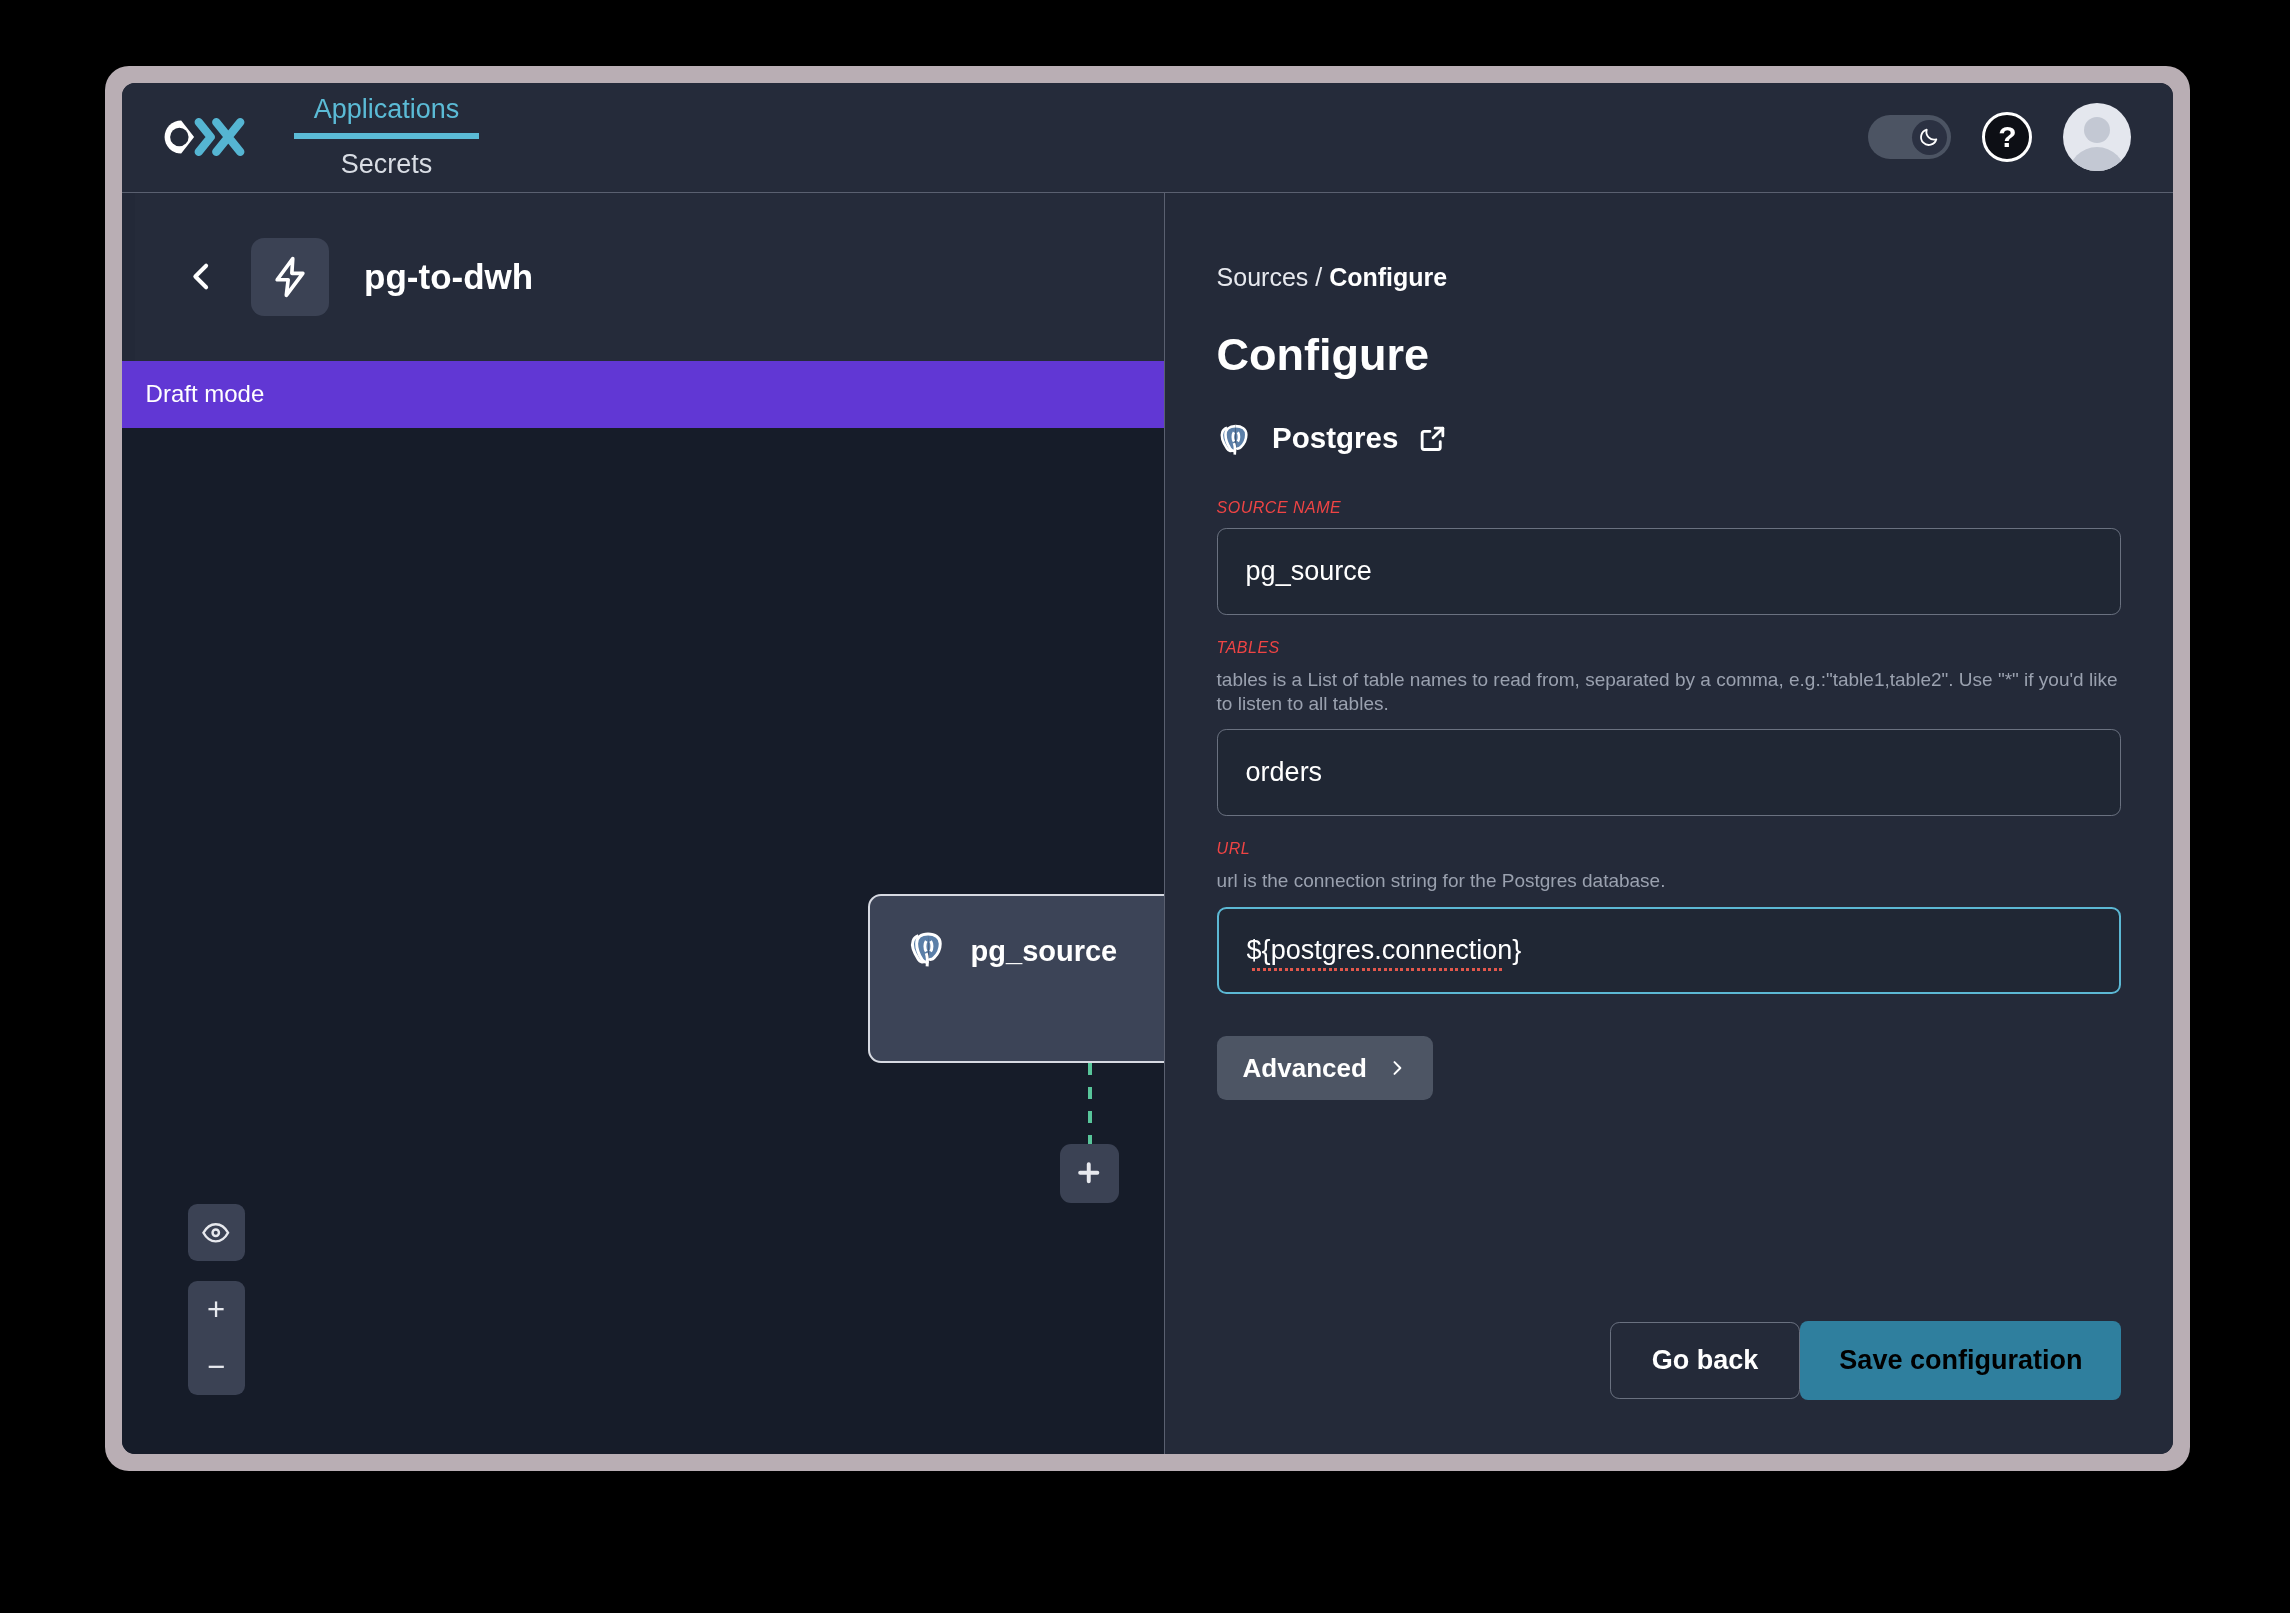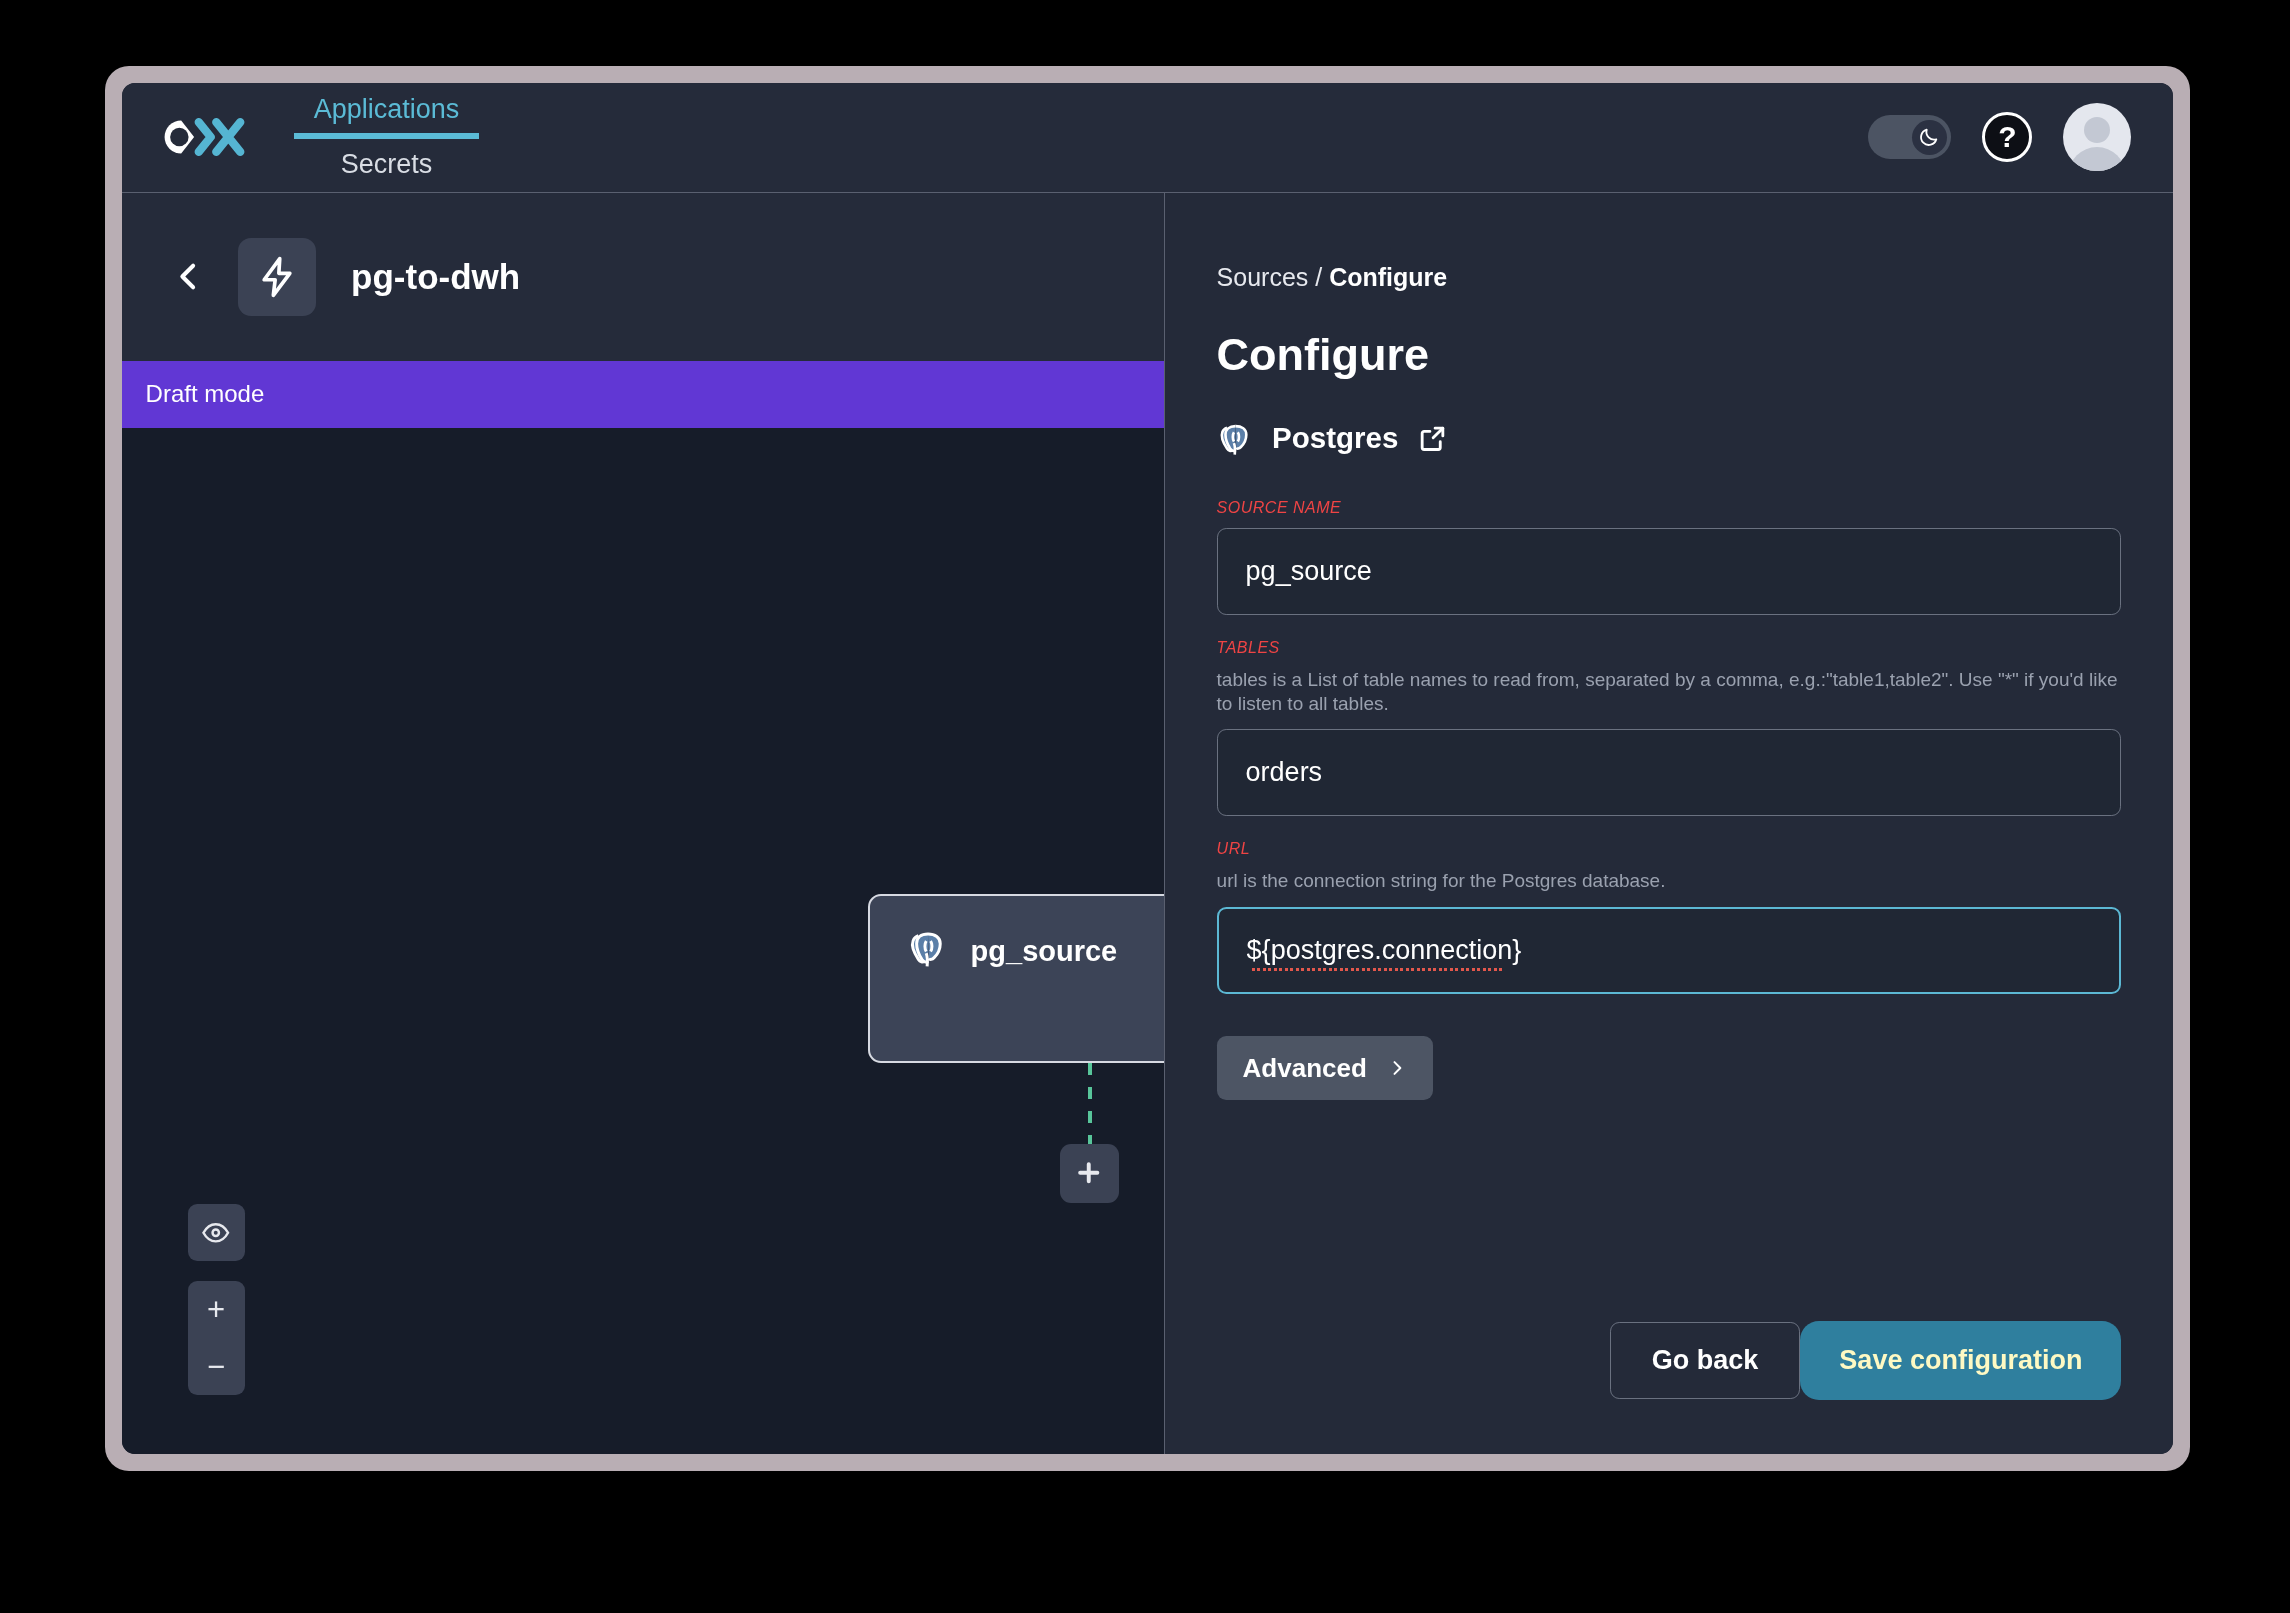--- a/index.html
+++ b/index.html
@@ -134,20 +134,21 @@
     min-height: 0;
   }
   .flow-header {
     height: 168px;
     flex: 0 0 auto;
     background: #252b3a;
     display: flex;
     align-items: center;
     padding-left: 46px;
     gap: 29.5px;
+    margin-left: 13px;
   }
   .back-chevron {
     width: 41px; height: 41px;
     display: flex; align-items: center; justify-content: center;
     cursor: pointer;
   }
   .bolt-box {
     width: 78px; height: 78px;
     background: #3b4254;
     border-radius: 13px;
@@ -361,22 +362,22 @@
     color: #ffffff;
     font-size: 27px;
     font-weight: bold;
     font-family: "Liberation Sans", sans-serif;
     padding: 22px 41px;
     cursor: pointer;
   }
   .btn-primary {
     background: #2f7f9e;
     border: none;
-    border-radius: 19px;
-    color: #fef9c3;
+    border-radius: 8px;
+    color: #000000;
     font-size: 27px;
     font-weight: bold;
     font-family: "Liberation Sans", sans-serif;
     padding: 24px 39px;
     cursor: pointer;
   }
 </style>
 </head>
 <body>
 

